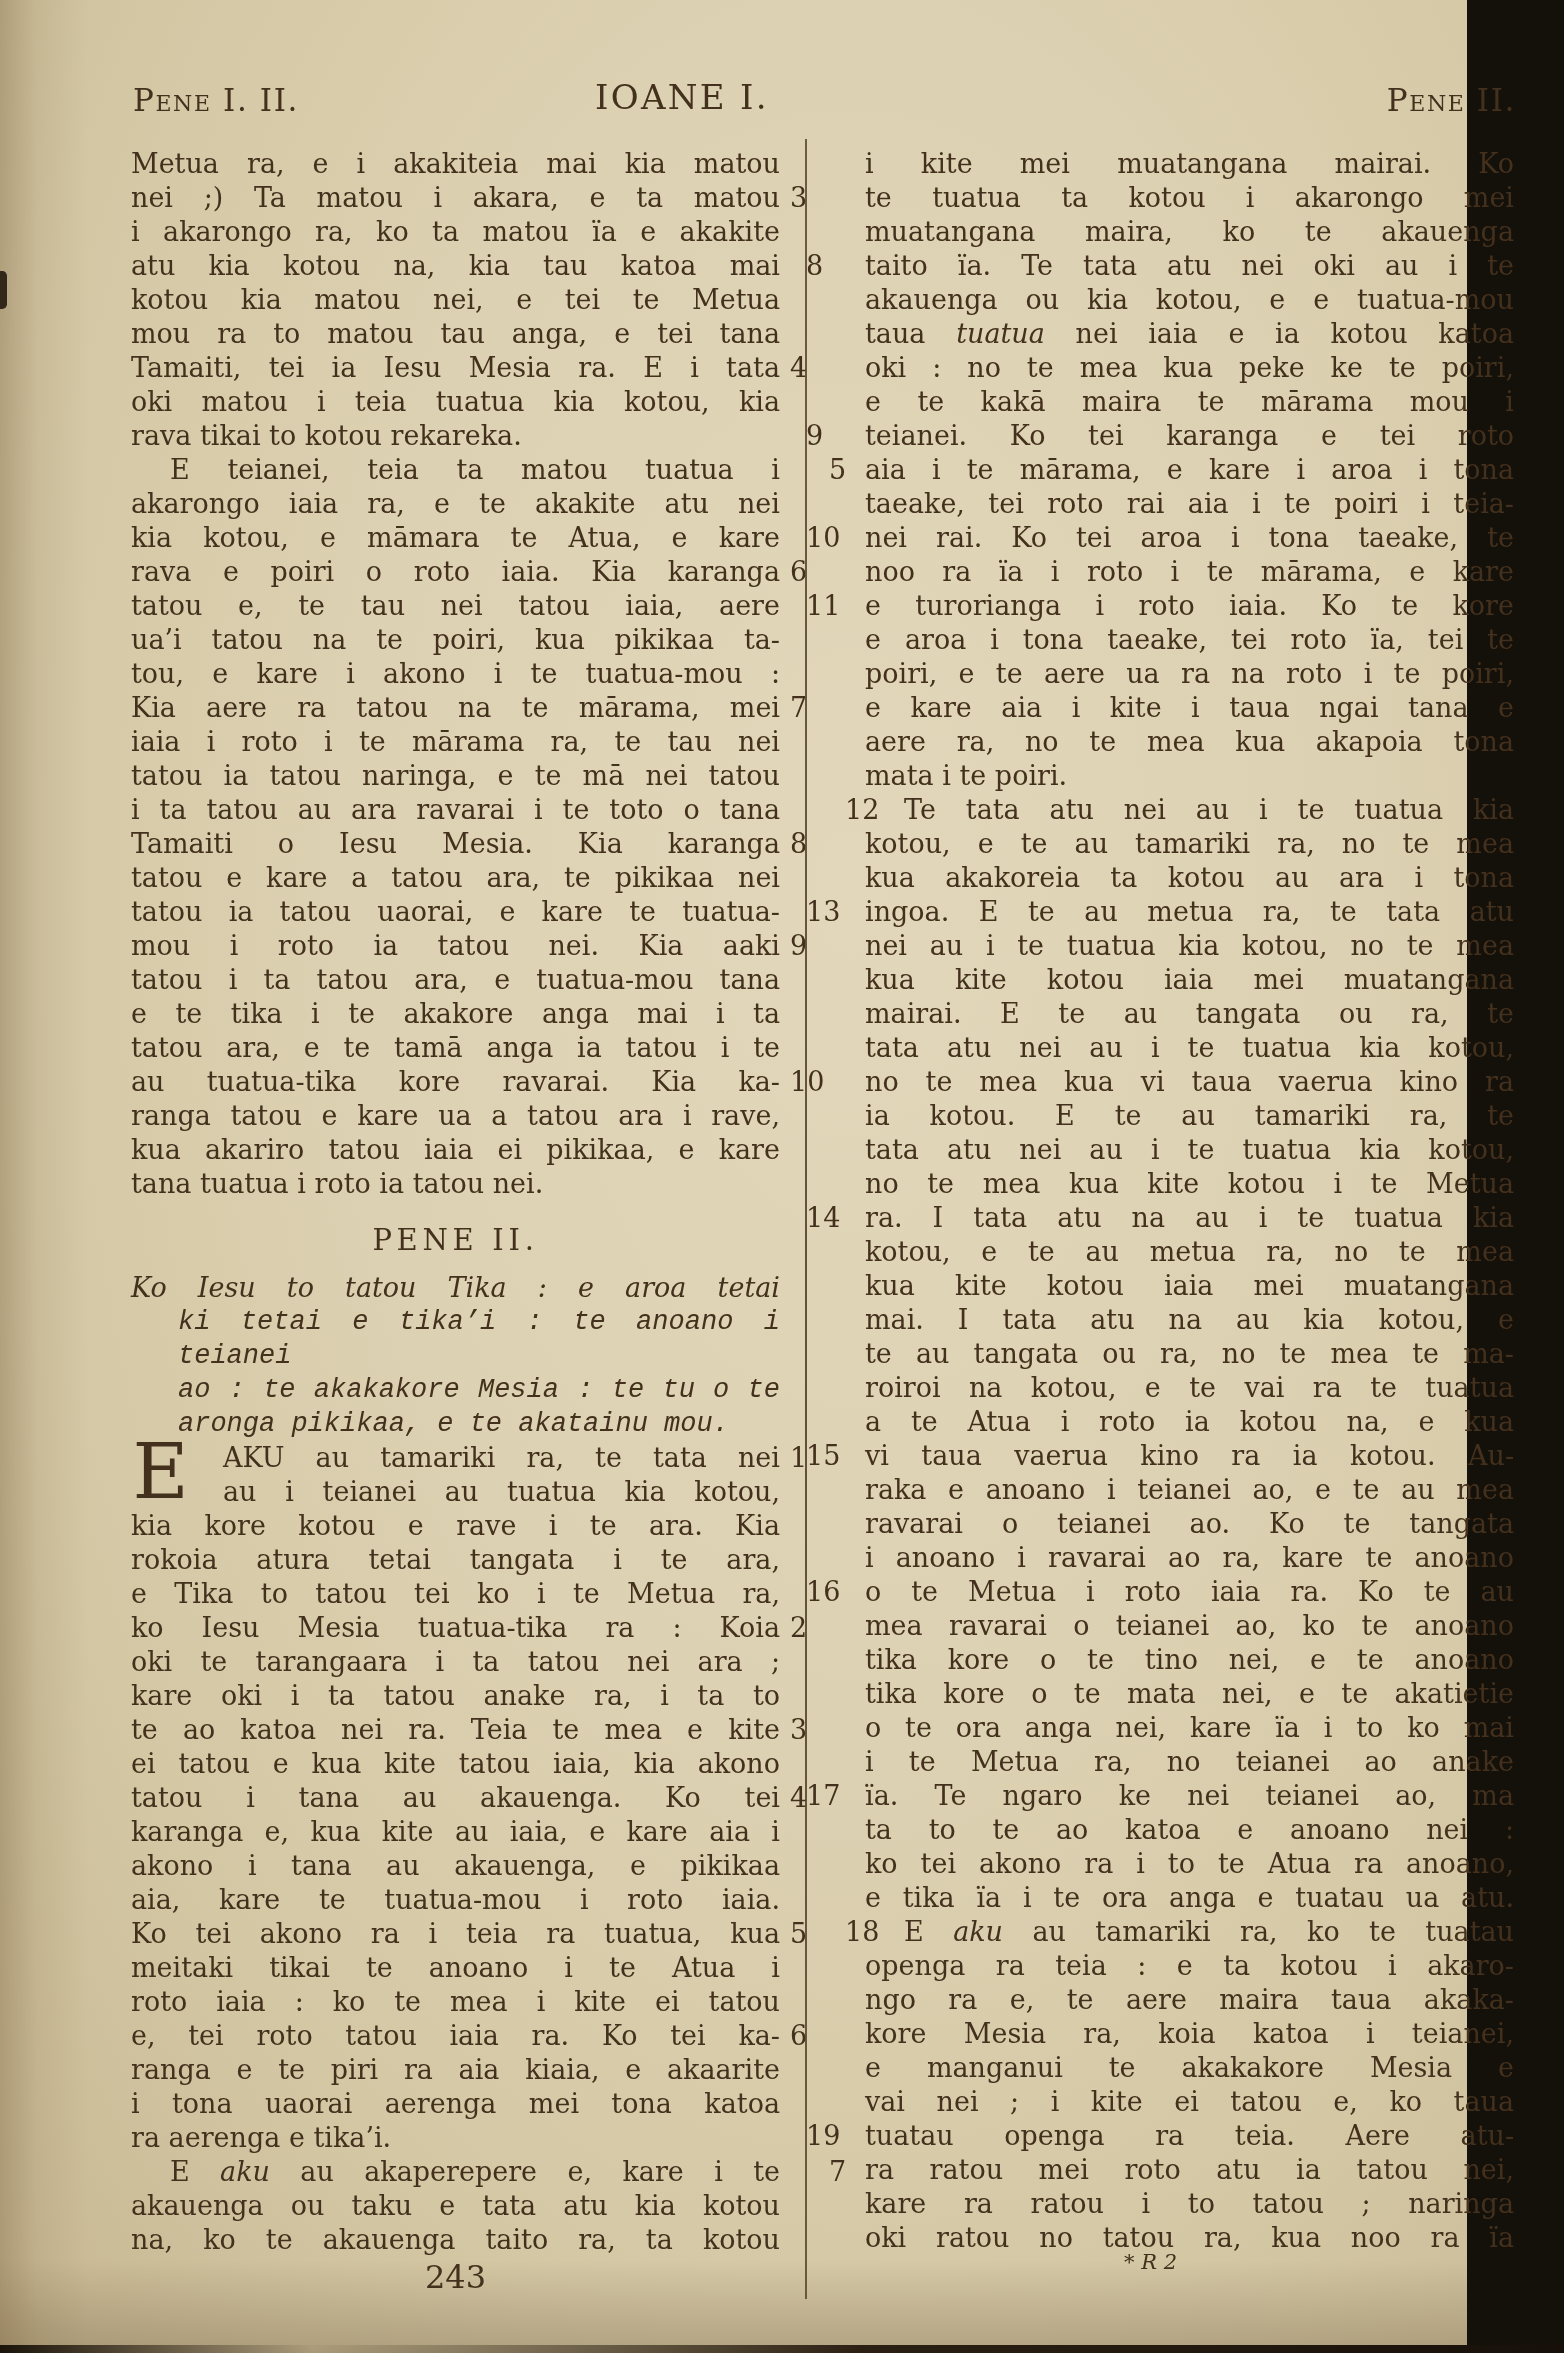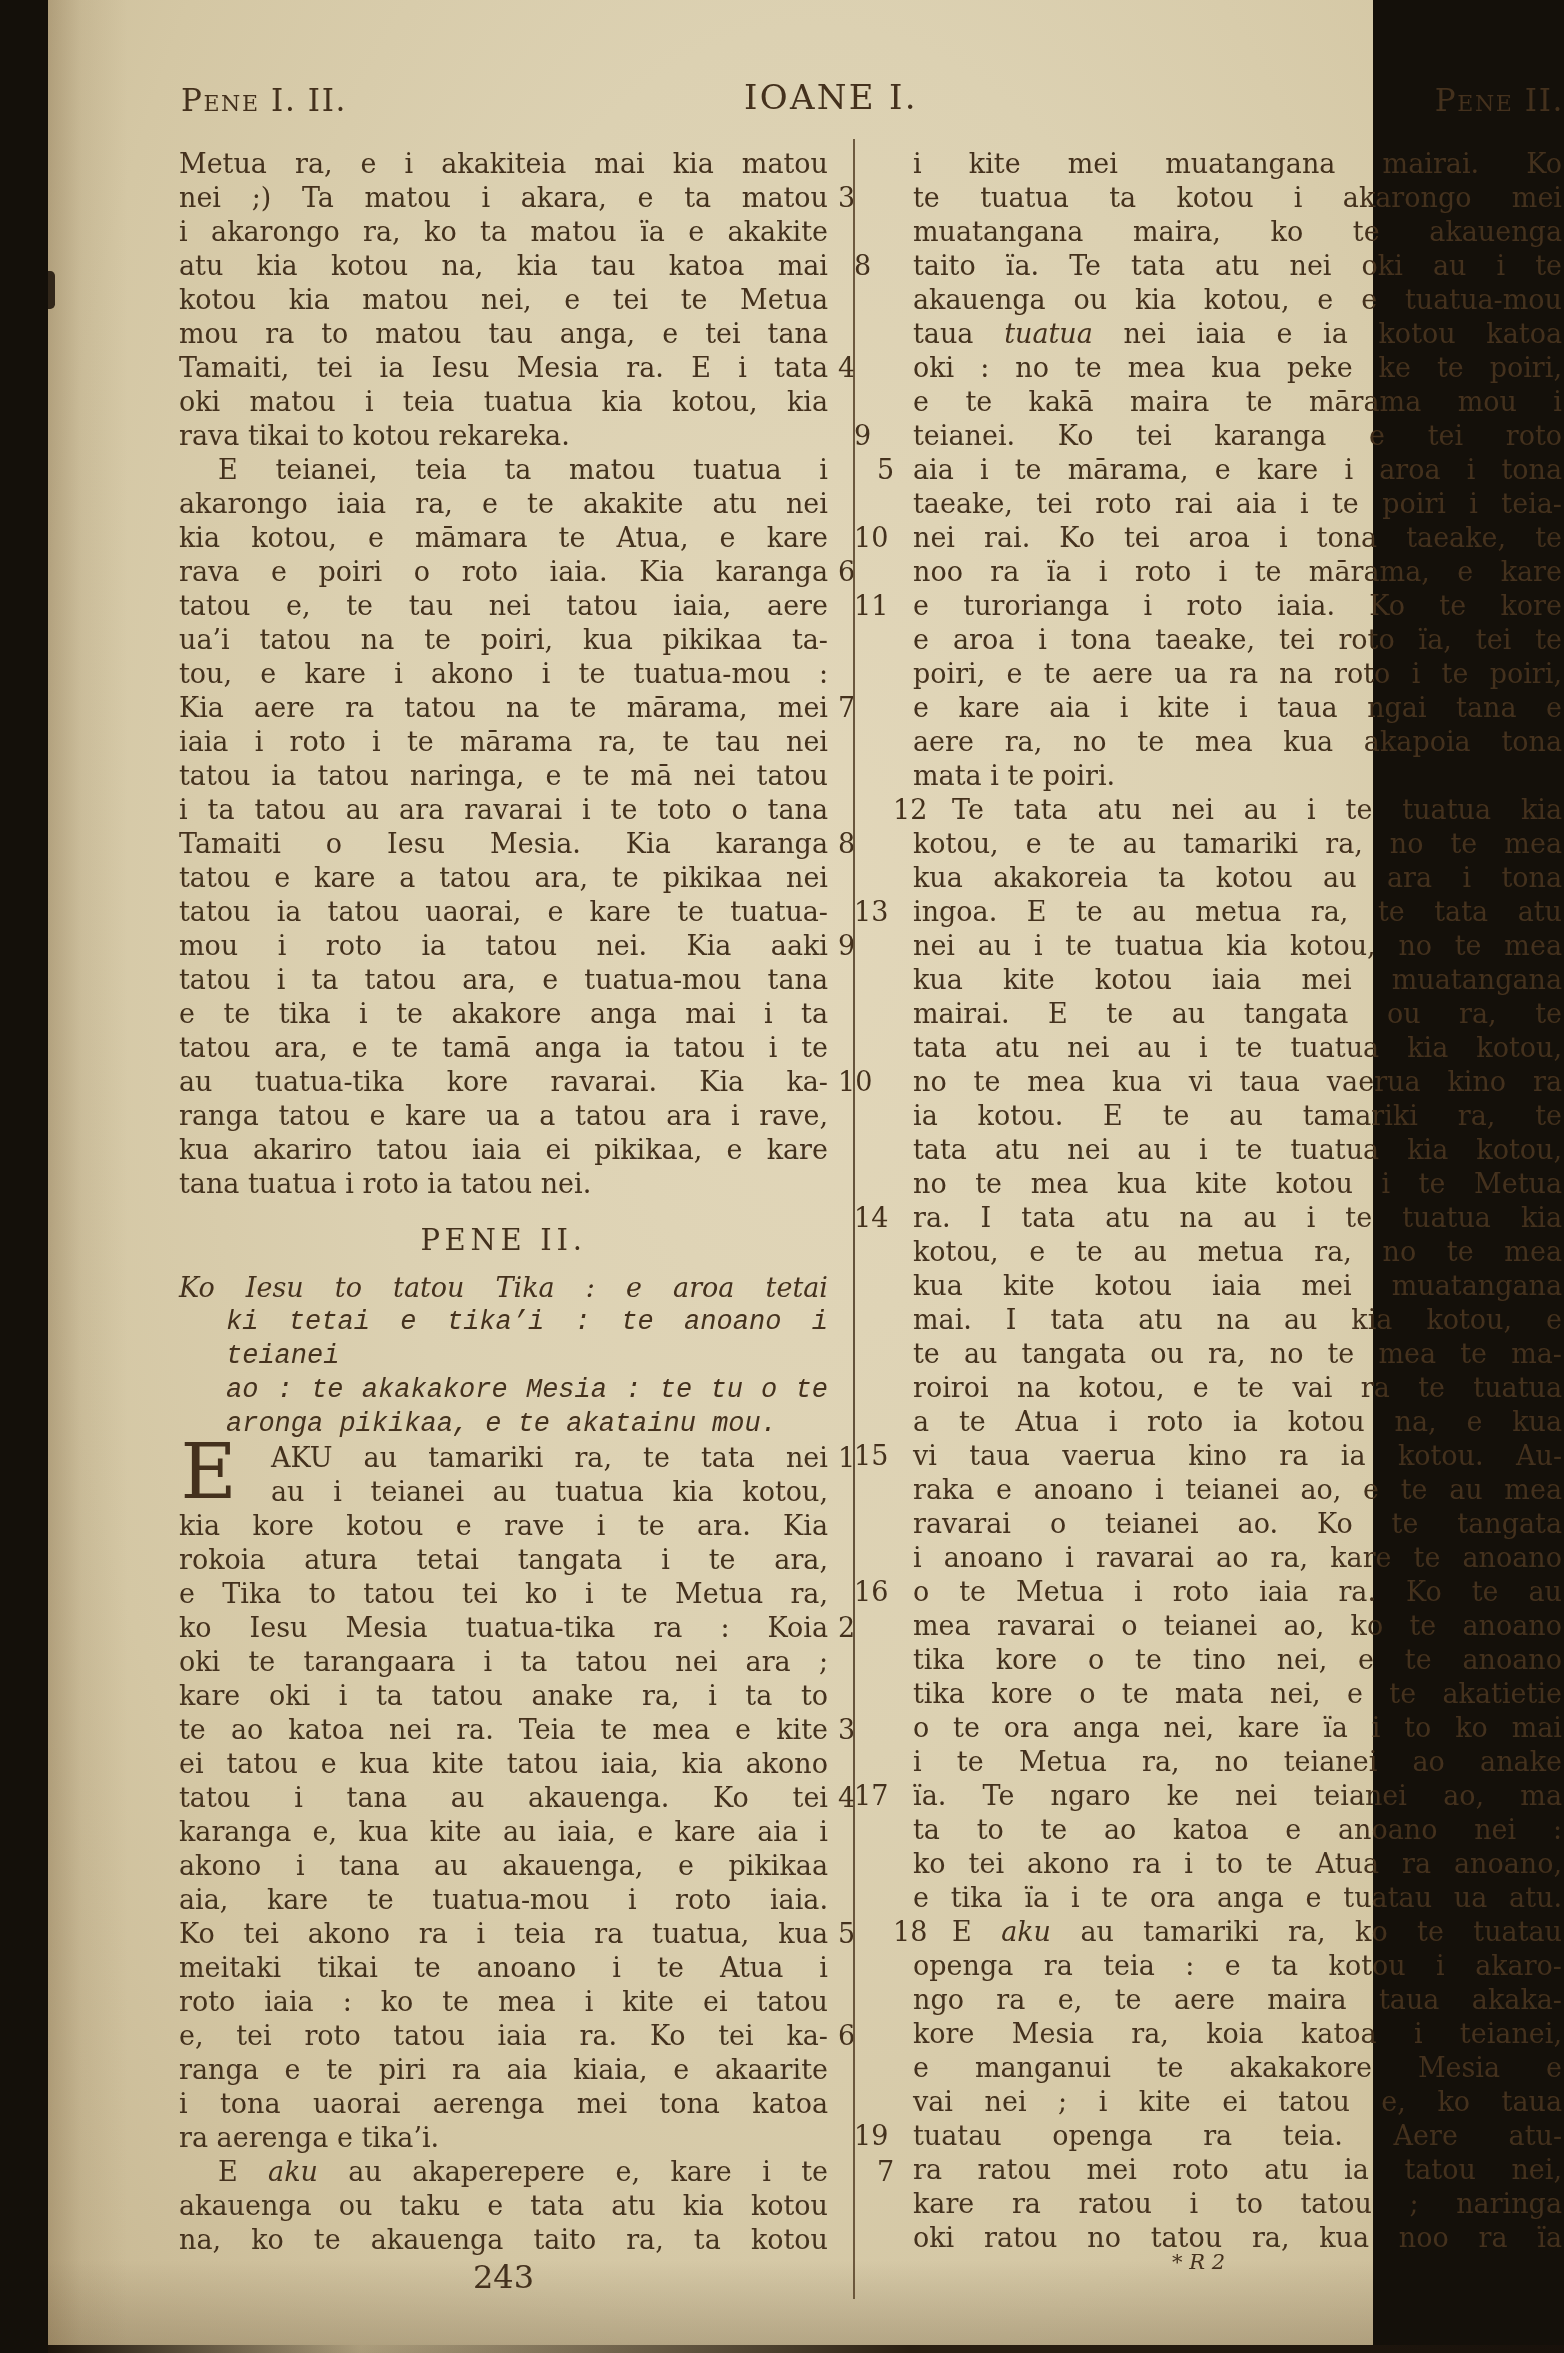--- a/index.html
+++ b/index.html
@@ -2,31 +2,30 @@
 <html style="font-size:12.5px"><head>
 <meta charset="utf-8">
 <style>
   html,body{margin:0;padding:0;}
   body{
     width:1565px;height:2354px;overflow:hidden;
     font-family:"DejaVu Serif","Liberation Serif",serif;
     background:#14100a;
   }
   .page{
-    position:relative;width:1325px;height:2354px;
+    position:relative;width:1467px;height:2354px;
     background:
       linear-gradient(90deg, rgba(124,100,64,.38) 0%, rgba(124,100,64,.12) 2.5%, rgba(124,100,64,0) 6%),
       linear-gradient(0deg, rgba(94,74,46,.30) 0%, rgba(94,74,46,0) 4%),
       radial-gradient(ellipse at 58% 38%, #e2d7ba 0%, #dcd1b2 42%, #d4c7a4 72%, #c7b792 100%);
     color:var(--ink,#44311d);
-    margin-left:48px;
   }
   .running-head{position:absolute;top:77px;left:0;width:1565px;height:47px;}
   .rh-left{position:absolute;left:133px;top:4.7px;font-variant:small-caps;font-size:31px;letter-spacing:1.6px;}
-  .rh-center{position:absolute;left:595px;width:376px;text-align:center;top:0;font-size:34px;letter-spacing:2.3px;}
+  .rh-center{position:absolute;left:595px;width:376px;text-align:left;top:0;font-size:34px;letter-spacing:2.3px;}
   .rh-right{position:absolute;right:49px;top:4.7px;font-variant:small-caps;font-size:31px;letter-spacing:1.6px;}
   .col{position:absolute;top:147px;width:649px;font-size:27px;line-height:34px;}
   #col-left{left:131px;}
   #col-right{left:865px;}
   .rule{position:absolute;left:805px;top:139px;width:2.3px;height:2160px;background:linear-gradient(180deg,#5a452b,#4c3a24 60%,#5a452b);opacity:.85;}
   .line{position:relative;text-align:justify;text-align-last:justify;}
   .line.noj{text-align:right;text-align-last:left;}
   .line.ind{text-indent:39px;}
   .line.dcpad{padding-left:92px;}
   .italic-line{font-style:italic;}

